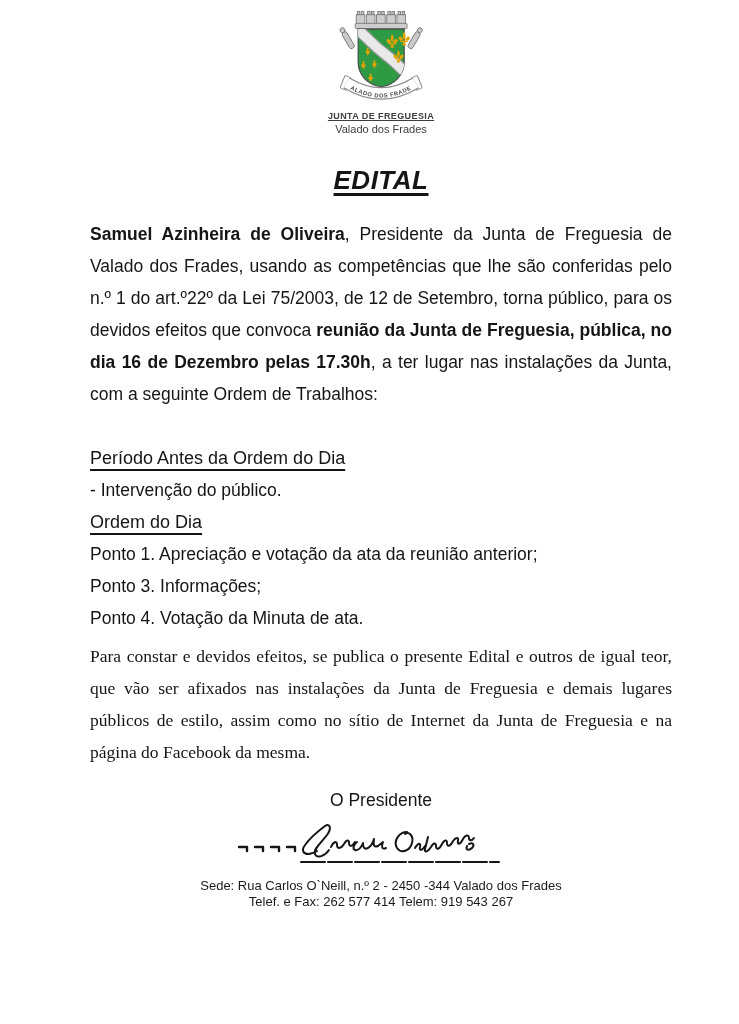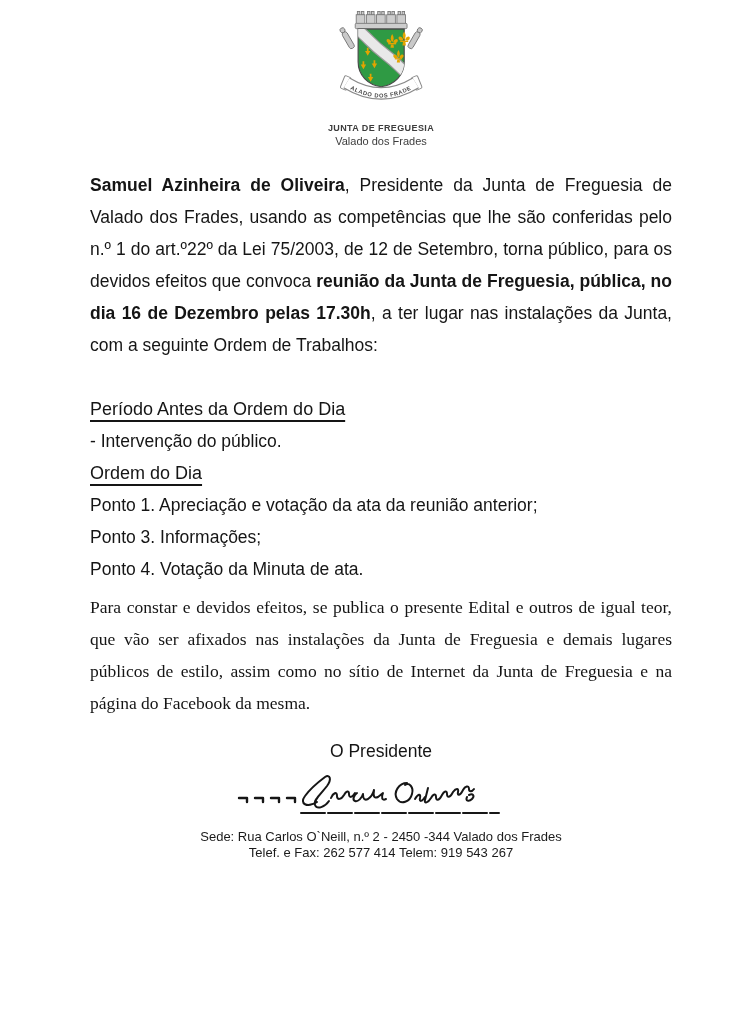--- a/index.html
+++ b/index.html
@@ -10,21 +10,21 @@
     background:#ffffff;
     box-sizing:border-box;
     padding:8px 67px 0 90px;
     overflow:hidden;
     font-family:"Liberation Sans","DejaVu Sans",sans-serif;
     color:#151515;
   }
   
   .masthead{text-align:center;line-height:1.15;}
   .crest{display:inline-block;height:96px;}
-  .org-name{font-size:9px;font-weight:bold;color:#3d3d3d;letter-spacing:.4px;margin-top:15px;}
+  .org-name{font-size:9px;font-weight:bold;color:#3d3d3d;letter-spacing:.4px;margin-top:3px;text-decoration:underline;}
   .org-loc{font-size:11px;color:#3d3d3d;margin-top:1px;}
   
   .title{
     text-align:center;margin:30px 0 0 0;
     font-size:26px;font-weight:bold;font-style:italic;
     letter-spacing:.5px;
   }
   .title .title-text{
     text-decoration:underline;
     text-decoration-thickness:2.5px;
@@ -132,20 +132,23 @@
         <text font-size="6" letter-spacing="0.6" fill="#4a4a4a" font-family="Liberation Sans, DejaVu Sans, sans-serif" font-weight="bold">
           <textPath href="#ribbonTextPath" startOffset="50%" text-anchor="middle">VALADO DOS FRADES</textPath>
         </text>
       </g>
     </svg>
 
     <div class="org-name">JUNTA DE FREGUESIA</div>
     <div class="org-loc">Valado dos Frades</div>
   </header>
 
+  <h1 class="title">
+    <span class="title-text">EDITAL</span>
+  </h1>
 
   <p class="para justify intro"><strong>Samuel Azinheira de Oliveira</strong><span>, Presidente da Junta de Freguesia de Valado dos Frades, usando as competências que lhe são conferidas pelo n.º 1 do art.º22º da Lei 75/2003, de 12 de Setembro, torna público, para os devidos efeitos que convoca </span><strong>reunião da Junta de Freguesia, pública, no dia 16 de Dezembro pelas 17.30h</strong><span>, a ter lugar nas instalações da Junta, com a seguinte Ordem de Trabalhos:</span></p>
 
   <h2 class="subhead subhead-1">Período Antes da Ordem do Dia</h2>
   <p class="para">- Intervenção do público.</p>
 
   <h2 class="subhead subhead-2">Ordem do Dia</h2>
   <p class="para">Ponto 1. Apreciação e votação da ata da reunião anterior;</p>
   <p class="para">Ponto 3. Informações;</p>
   <p class="para">Ponto 4. Votação da Minuta de ata.</p>

